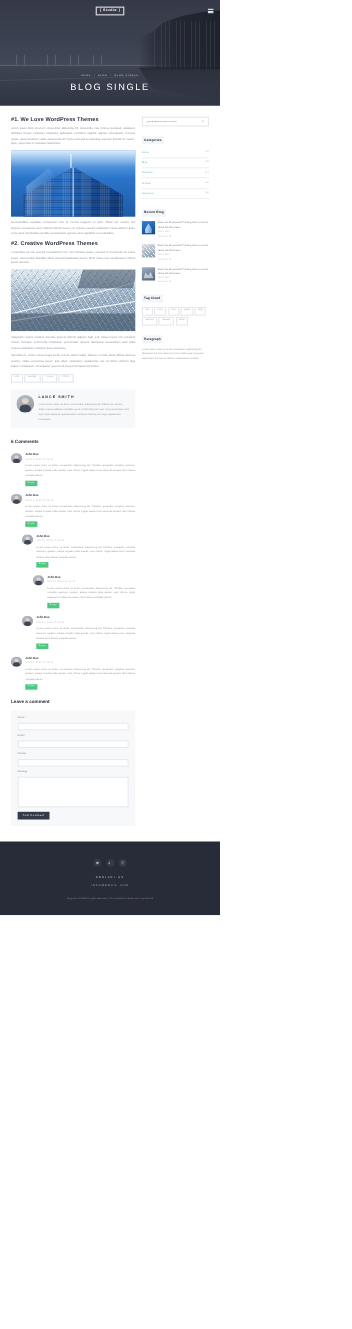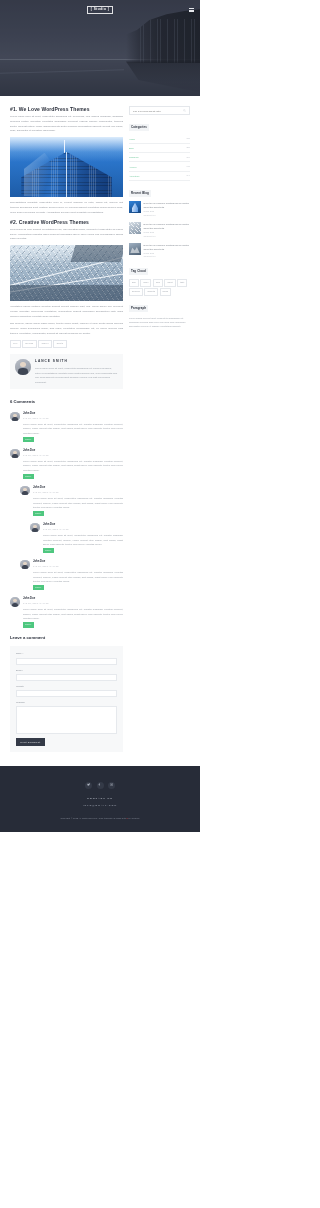--- a/index.html
+++ b/index.html
@@ -324,20 +324,30 @@
 
     <div class="navbar">
       <span class="brand">[ Studio ]</span>
       <div class="nav-toggle">
         <span></span>
         <span></span>
         <span></span>
       </div>
     </div>
 
+    <div class="hero-inner">
+      <div class="crumb">
+        <a href="#">HOME</a>
+        <i>/</i>
+        <a href="#">BLOG</a>
+        <i>/</i>
+        <span>BLOG SINGLE</span>
+      </div>
+      <div class="hero-title">BLOG SINGLE</div>
+    </div>
   </div>
 
   <div class="wrap">
 
     <div class="col-main">
 
       <article>
         <h2 class="post-title">#1. We Love WordPress Themes</h2>
         <p class="lede">Lorem ipsum dolor sit amet, consectetur adipisicing elit. Reiciendis, eius minima numquam, quisquam doloribus beatae molestias voluptates quibusdam provident eligendi adipisci consequatur, tempora soluta. Quaerat ratione eaque assumenda sit? Dicta commodi accusantium sapiente deleniti rem ipsum, quae, aspernatur et molestiae laboriosam.</p>
         <div class="figure">

